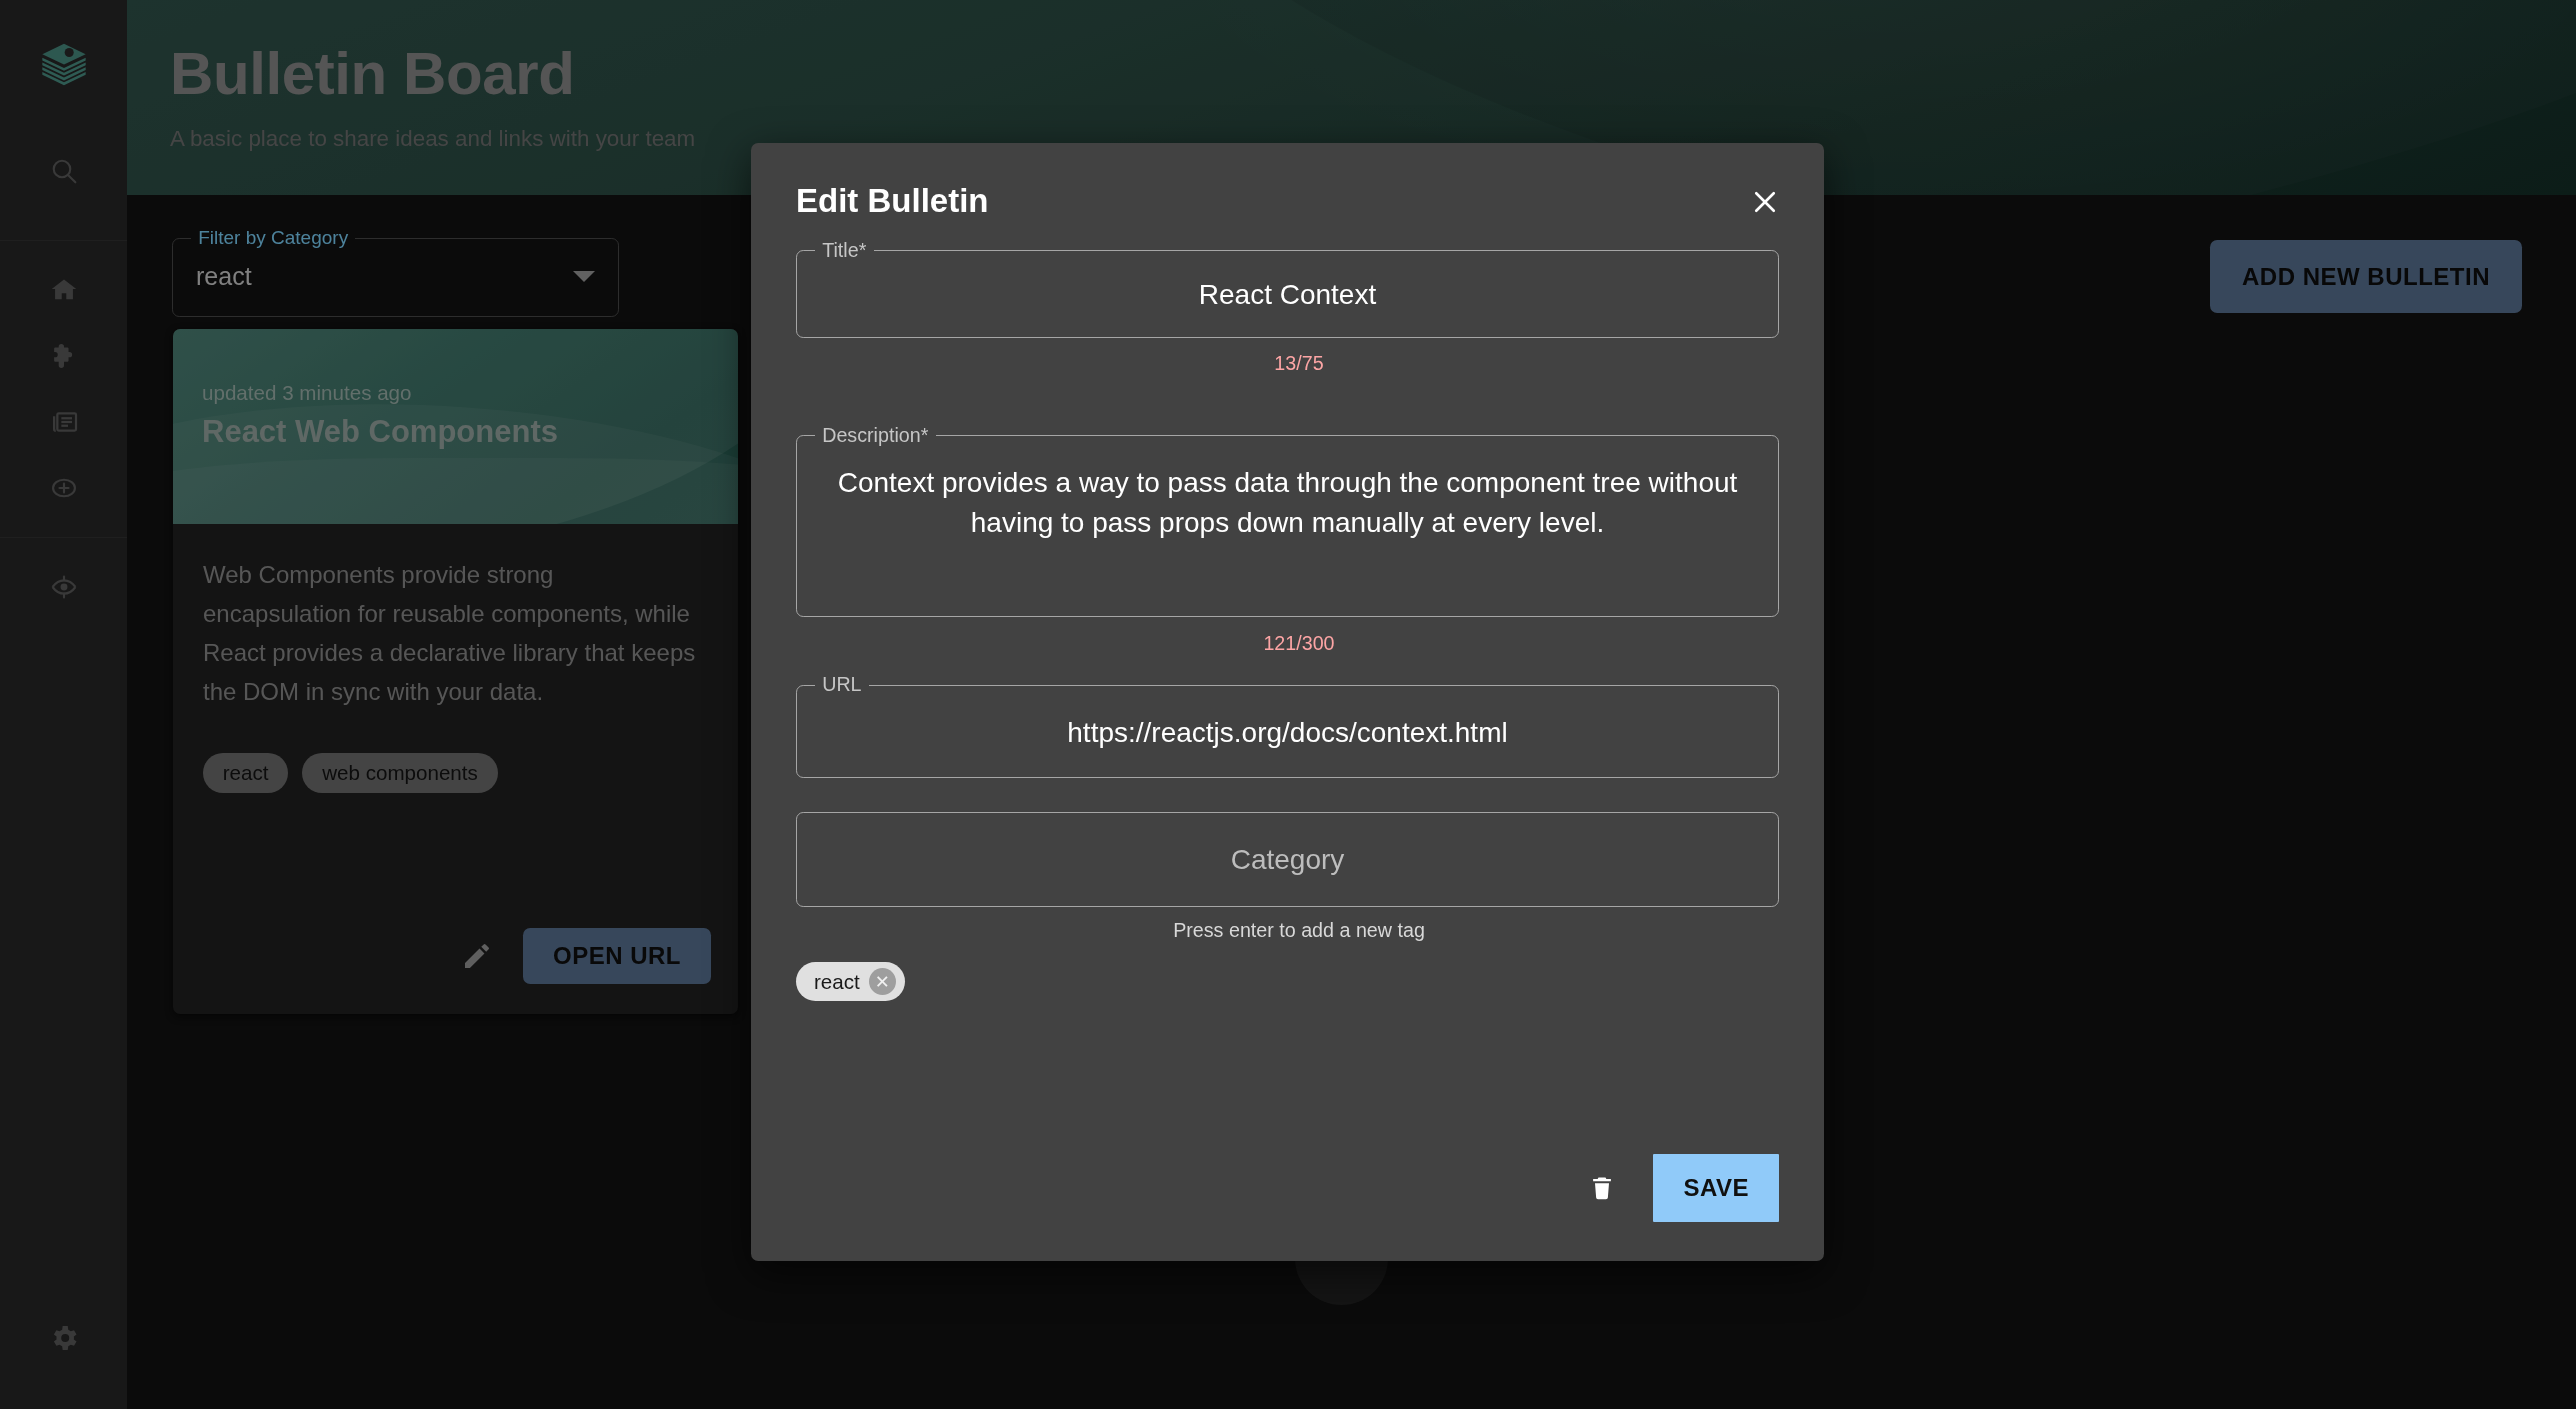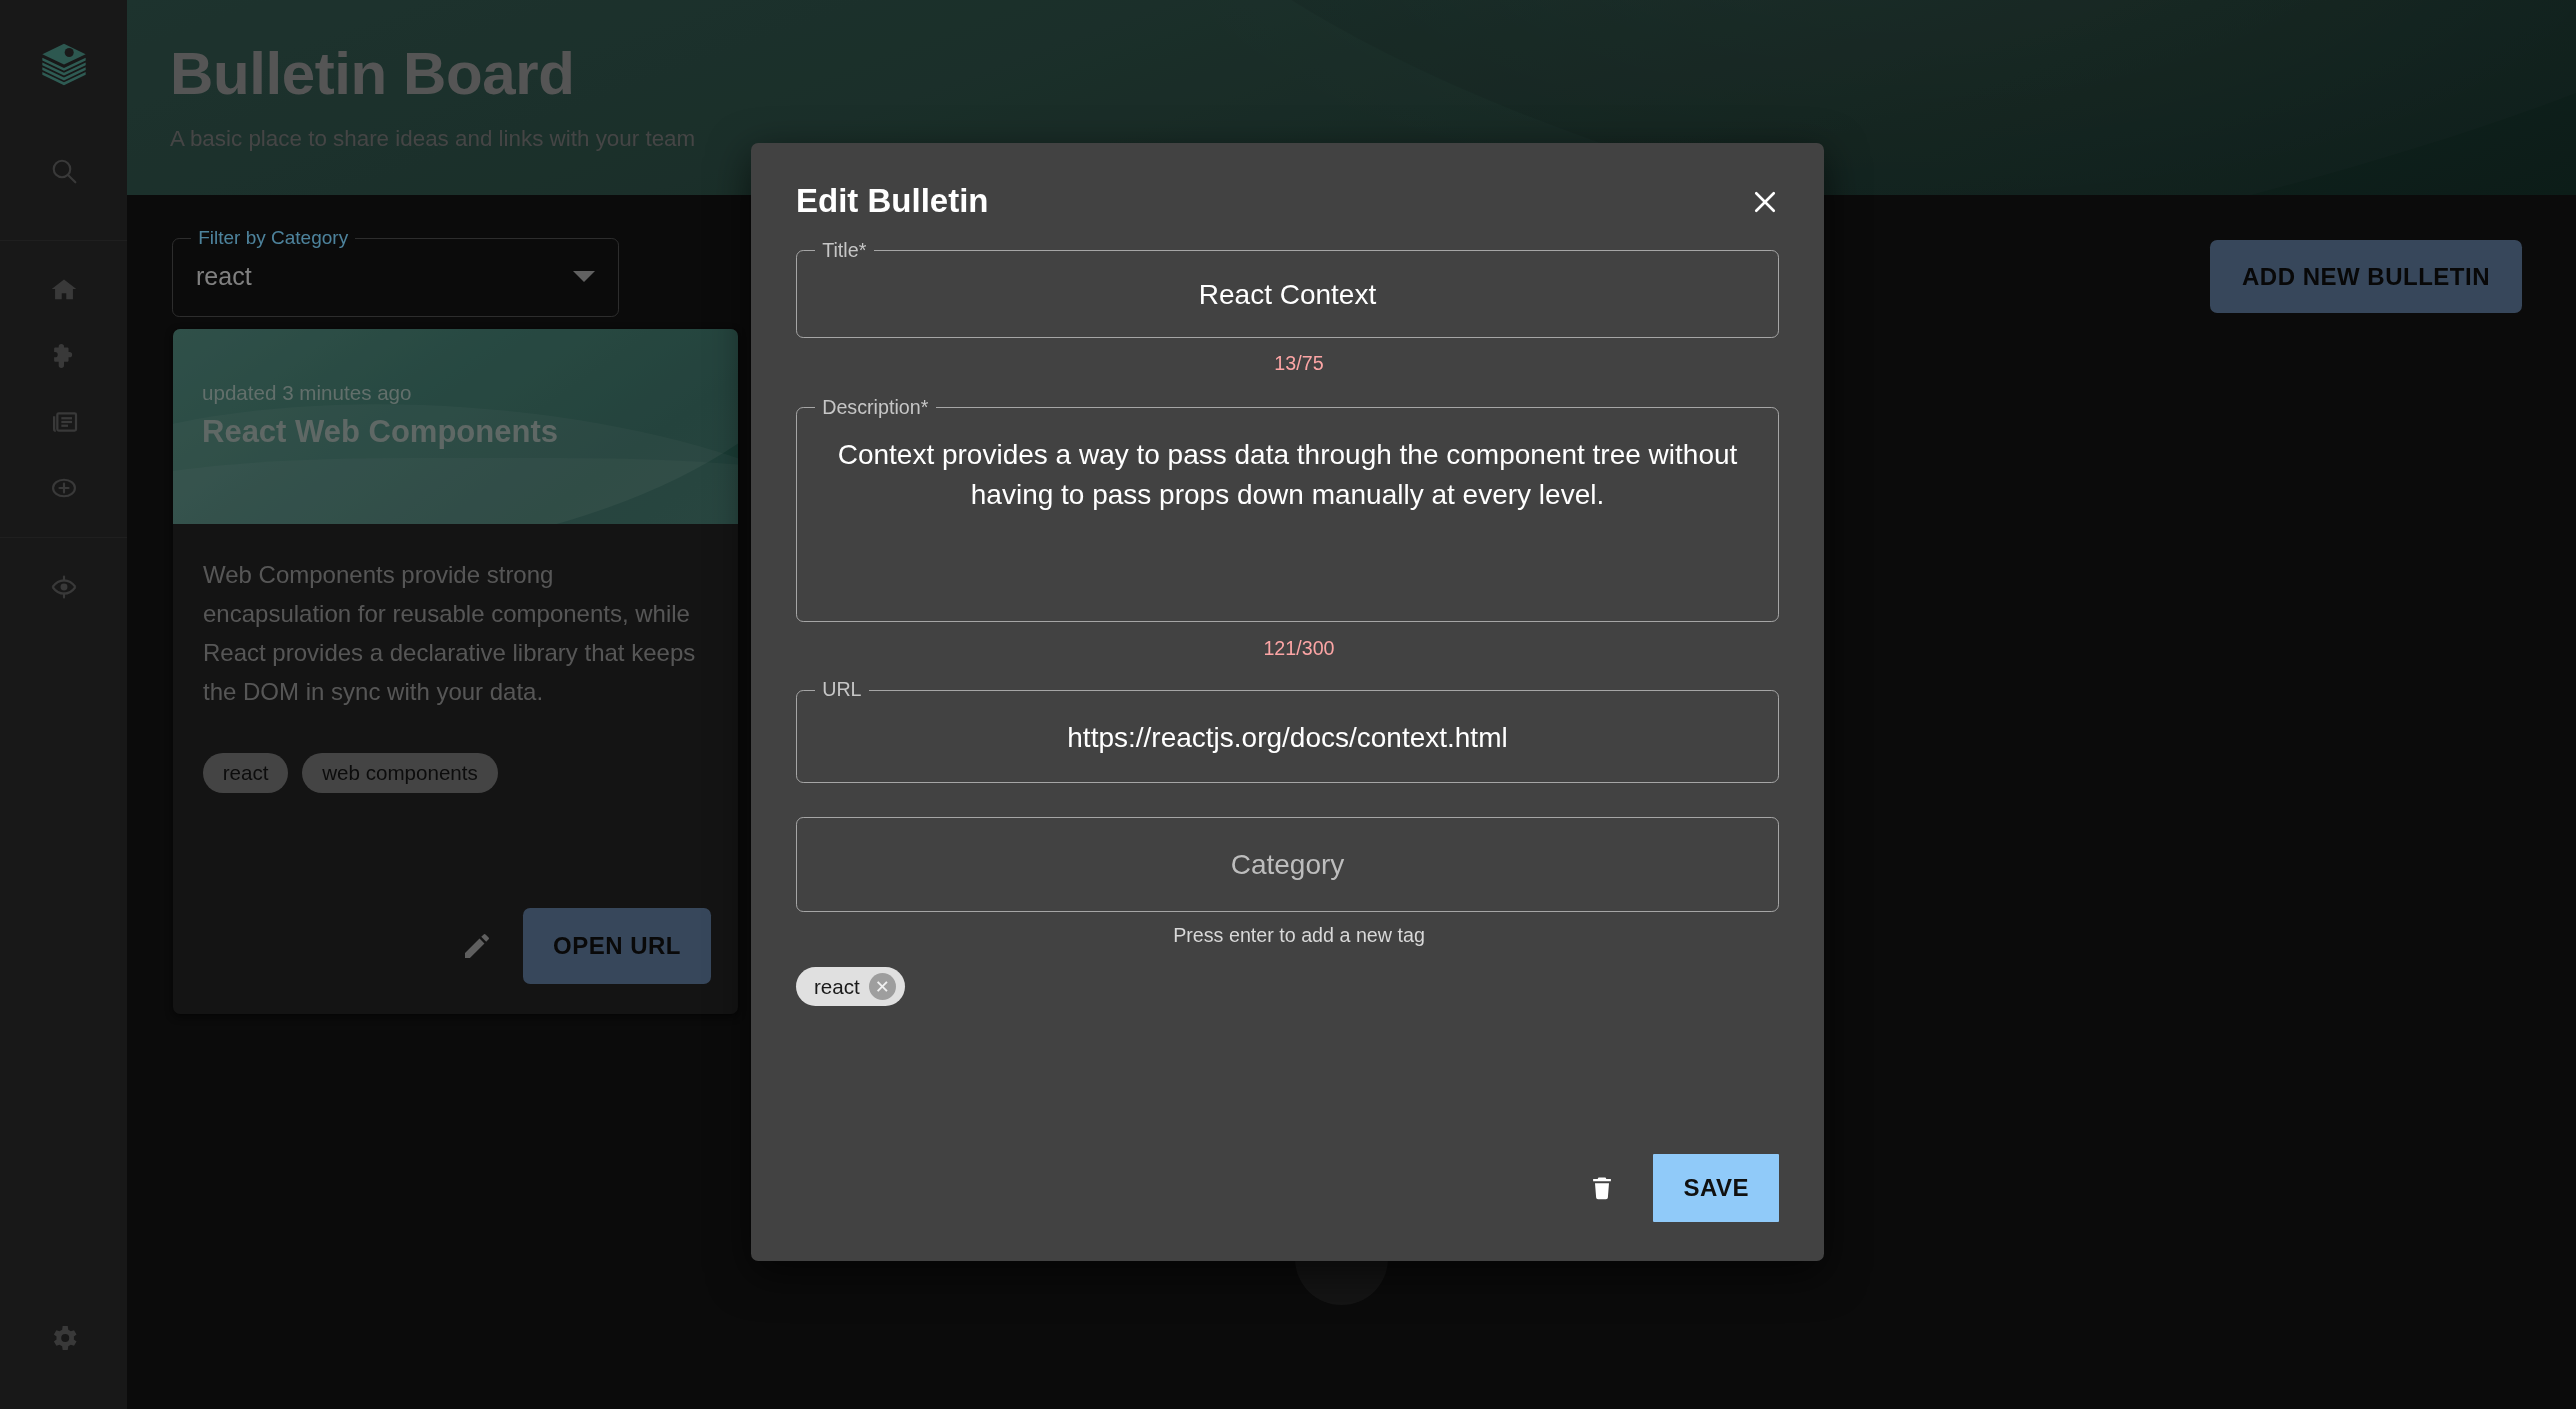--- a/index.html
+++ b/index.html
@@ -130,21 +130,21 @@
     border-radius: 894px; padding: 8px 19.7px;
     font-size: 20.6px;
     cursor: pointer;
   }
   .card-actions {
     position: absolute; right: 27px; bottom: 30px;
     display: flex; align-items: center; gap: 30px;
   }
   .icon-btn { background: none; border: none; cursor: pointer; color: #9a9a9a; display:flex; align-items:center; }
   .open-btn {
-    height: 76px; padding: 0 30px;
+    height: 56px; padding: 0 30px;
     background: #5a7394; color: #101010;
     border: none; border-radius: 7.2px;
     font-family: "Liberation Sans", sans-serif;
     font-size: 24px; font-weight: 600; letter-spacing: 0.5px;
     cursor: pointer;
   }
 
   
   .fab {
     position: absolute; left: 1295px; top: 1212px;
@@ -186,21 +186,21 @@
     font-size: 19.7px; color: #c6c6c6;
   }
   .field-value {
     font-size: 28px; color: #ffffff;
     padding: 27px 23px;
     line-height: 1.42;
   }
   .field-value.ph { color: #bdbdbd; }
   .field-title { height: 88px; }
   .field-title .field-value { padding-top: 24px; }
-  .field-desc { height: 215px; }
+  .field-desc { height: 182px; margin-top: 28px; }
   .field-url { height: 93px; }
   .field-url .field-value { padding-top: 27px; }
   .field-cat { height: 95px; margin-top: 34px; }
   .field-cat .field-value { padding-top: 27px; }
   .counter { font-size: 19.7px; color: #fca5a5; margin: 14.3px 0 0 23px; }
   .hint { font-size: 19.7px; color: #d8d8d8; margin: 12.5px 0 0 23px; }
 
   .tag-row { margin-top: 19.7px; display: flex; gap: 12.5px; }
   .tag-chip {
     display: flex; align-items: center; gap: 9px;

